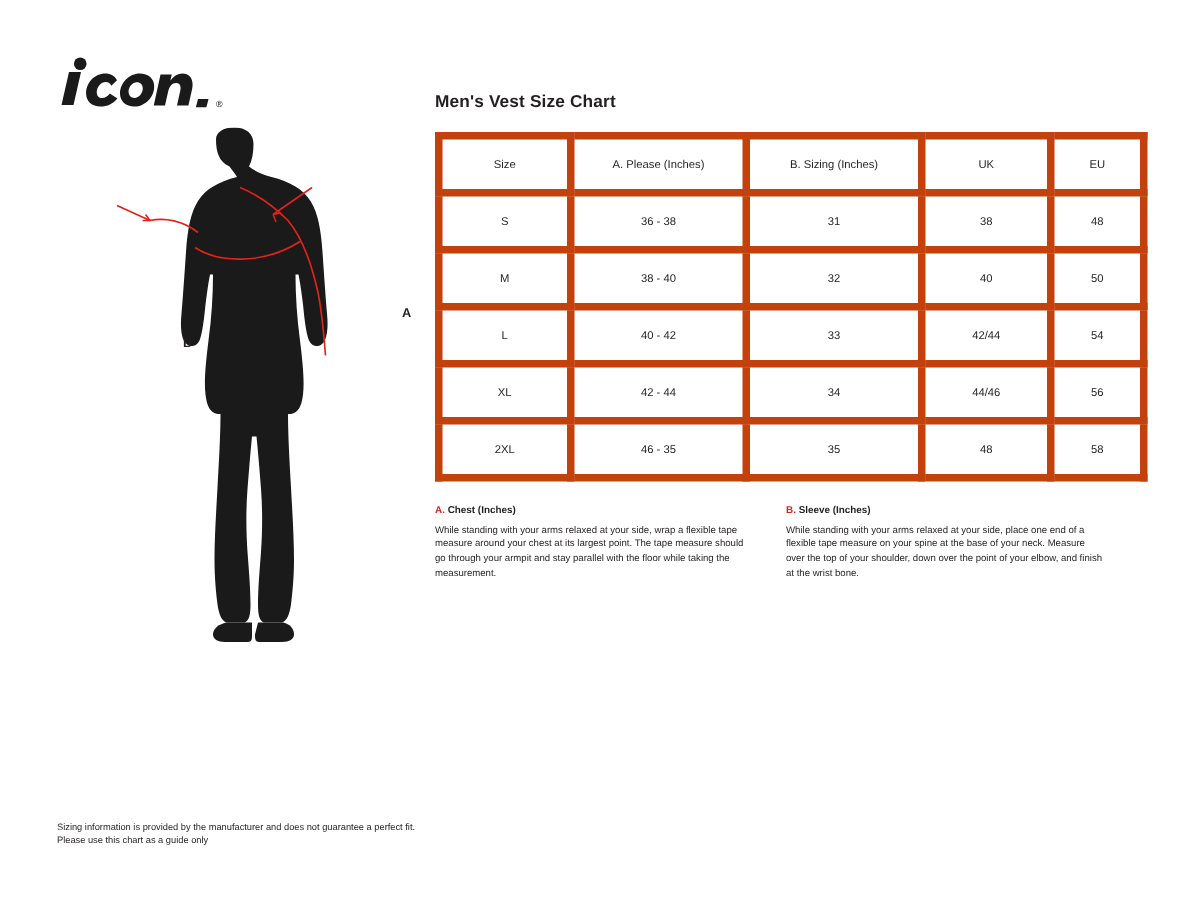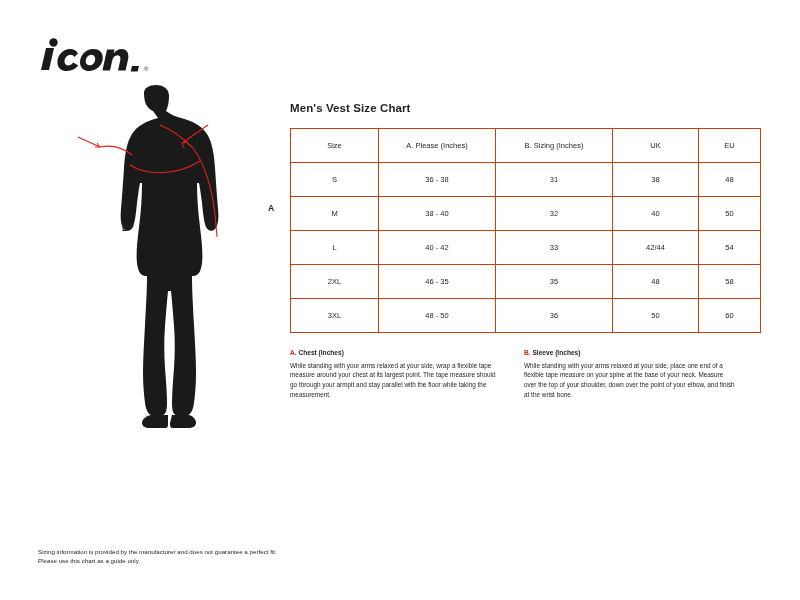--- a/index.html
+++ b/index.html
@@ -47,37 +47,36 @@
   }
   .callout-a { left: 208px; top: 118px; }
   .callout-b { left: 62px;  top: 138px; }
 
   
   .right {
     position: absolute;
     left: 290px;
     top: 62px;
     width: 470px;
-    margin-top: 40px;
   }
   .chart-title {
     font-size: 11.5px;
     font-weight: bold;
     color: #231f20;
     margin: 0 0 14px 0;
     letter-spacing: 0.1px;
   }
 
   table.size-chart {
     border-collapse: collapse;
     width: 470px;
     table-layout: fixed;
   }
   table.size-chart td, table.size-chart th {
-    border: 1px solid #c2410c;
+    border: 5px solid #c2410c;
     text-align: center;
     vertical-align: middle;
     font-size: 7.5px;
     font-weight: normal;
     color: #231f20;
     height: 33px;
     padding: 0;
   }
   table.size-chart th {
     font-weight: normal;
@@ -270,32 +269,32 @@
           <td>50</td>
         </tr>
         <tr>
           <td>L</td>
           <td>40 - 42</td>
           <td>33</td>
           <td>42/44</td>
           <td>54</td>
         </tr>
         <tr>
+          <td>XL</td>
+          <td>42 - 44</td>
+          <td>34</td>
+          <td>44/46</td>
+          <td>56</td>
+        </tr>
+        <tr>
           <td>2XL</td>
           <td>46 - 35</td>
           <td>35</td>
           <td>48</td>
           <td>58</td>
-        </tr>
-        <tr>
-          <td>3XL</td>
-          <td>48 - 50</td>
-          <td>36</td>
-          <td>50</td>
-          <td>60</td>
         </tr>
       </tbody>
     </table>
 
     <div class="howto">
       <div class="howto-cols">
         <div class="howto-col">
           <div class="howto-head">
             <span class="marker">A.</span><span> Chest (Inches)</span>
           </div>

